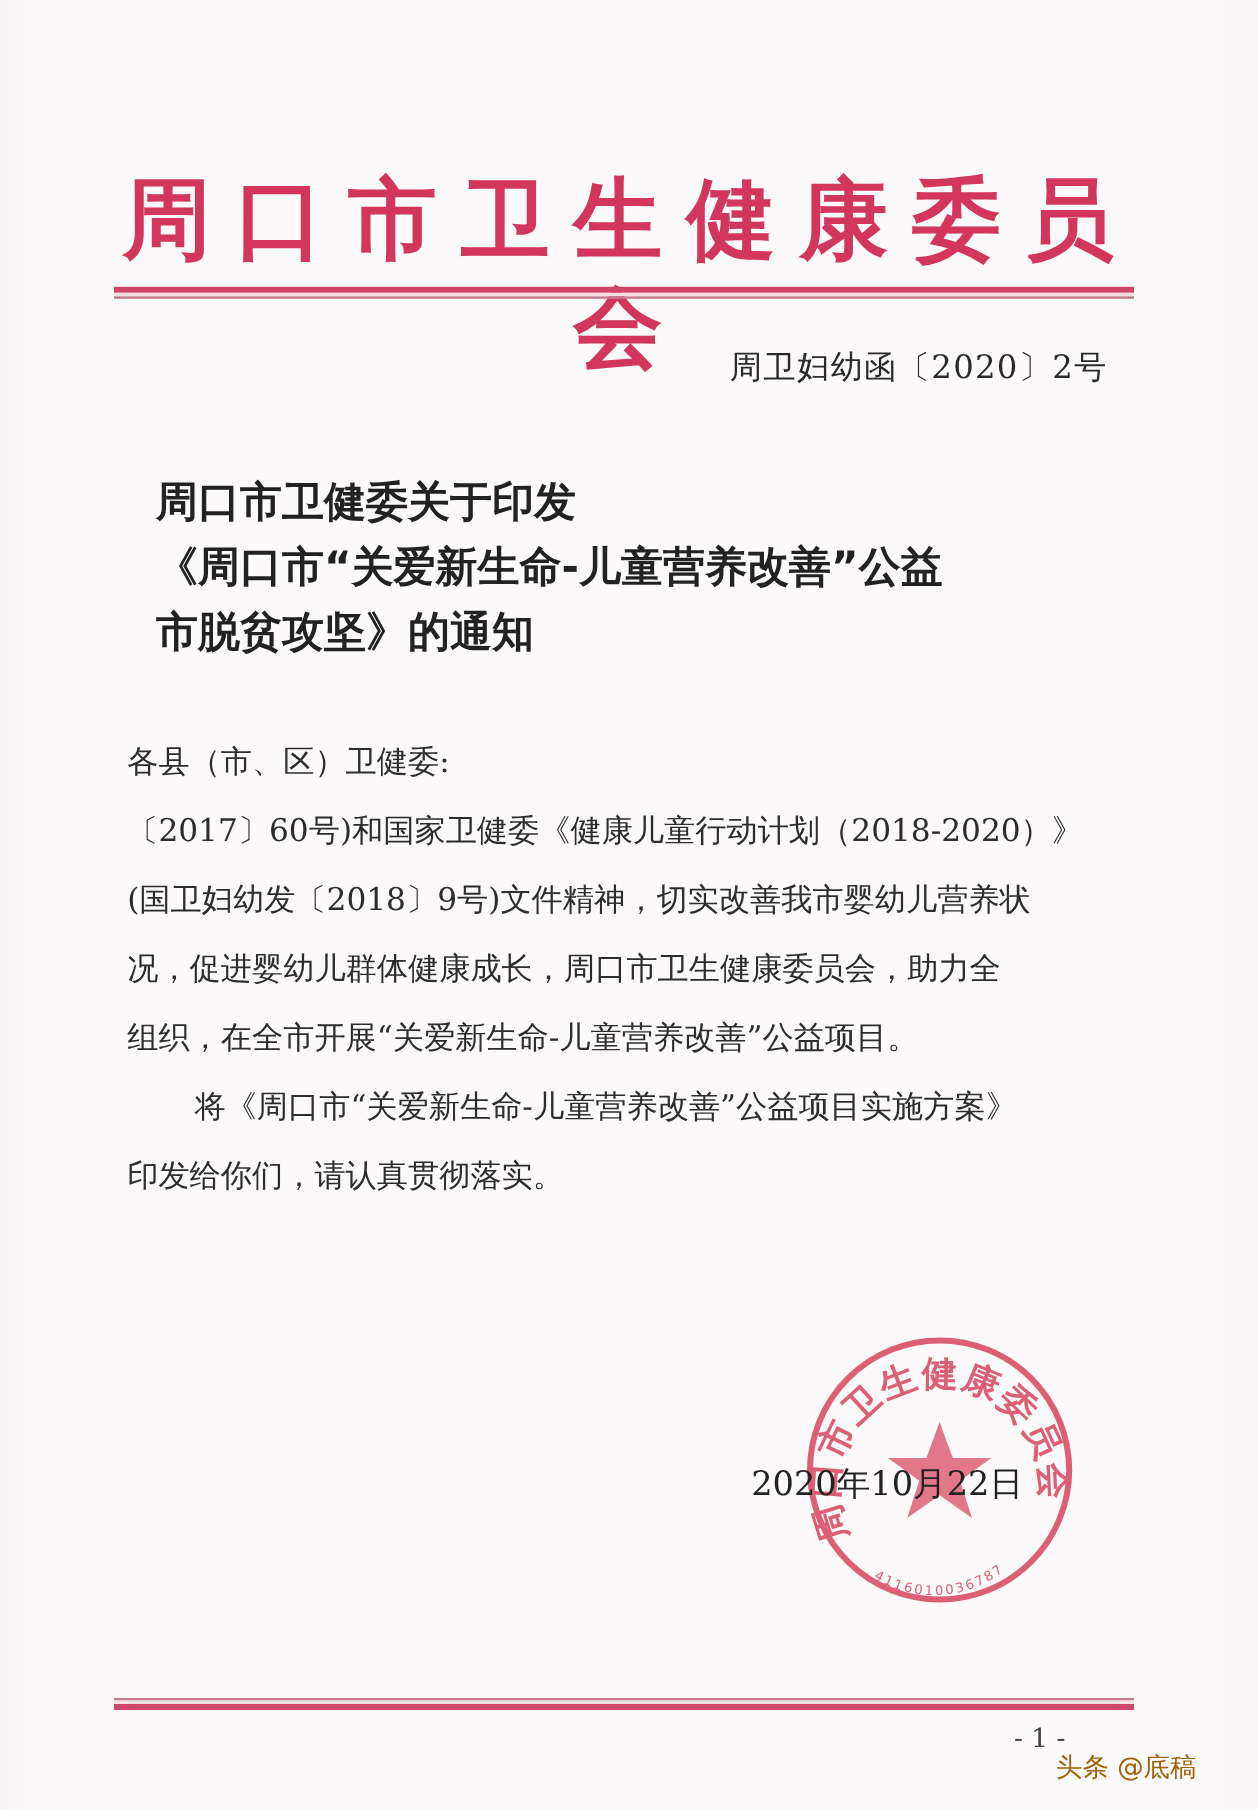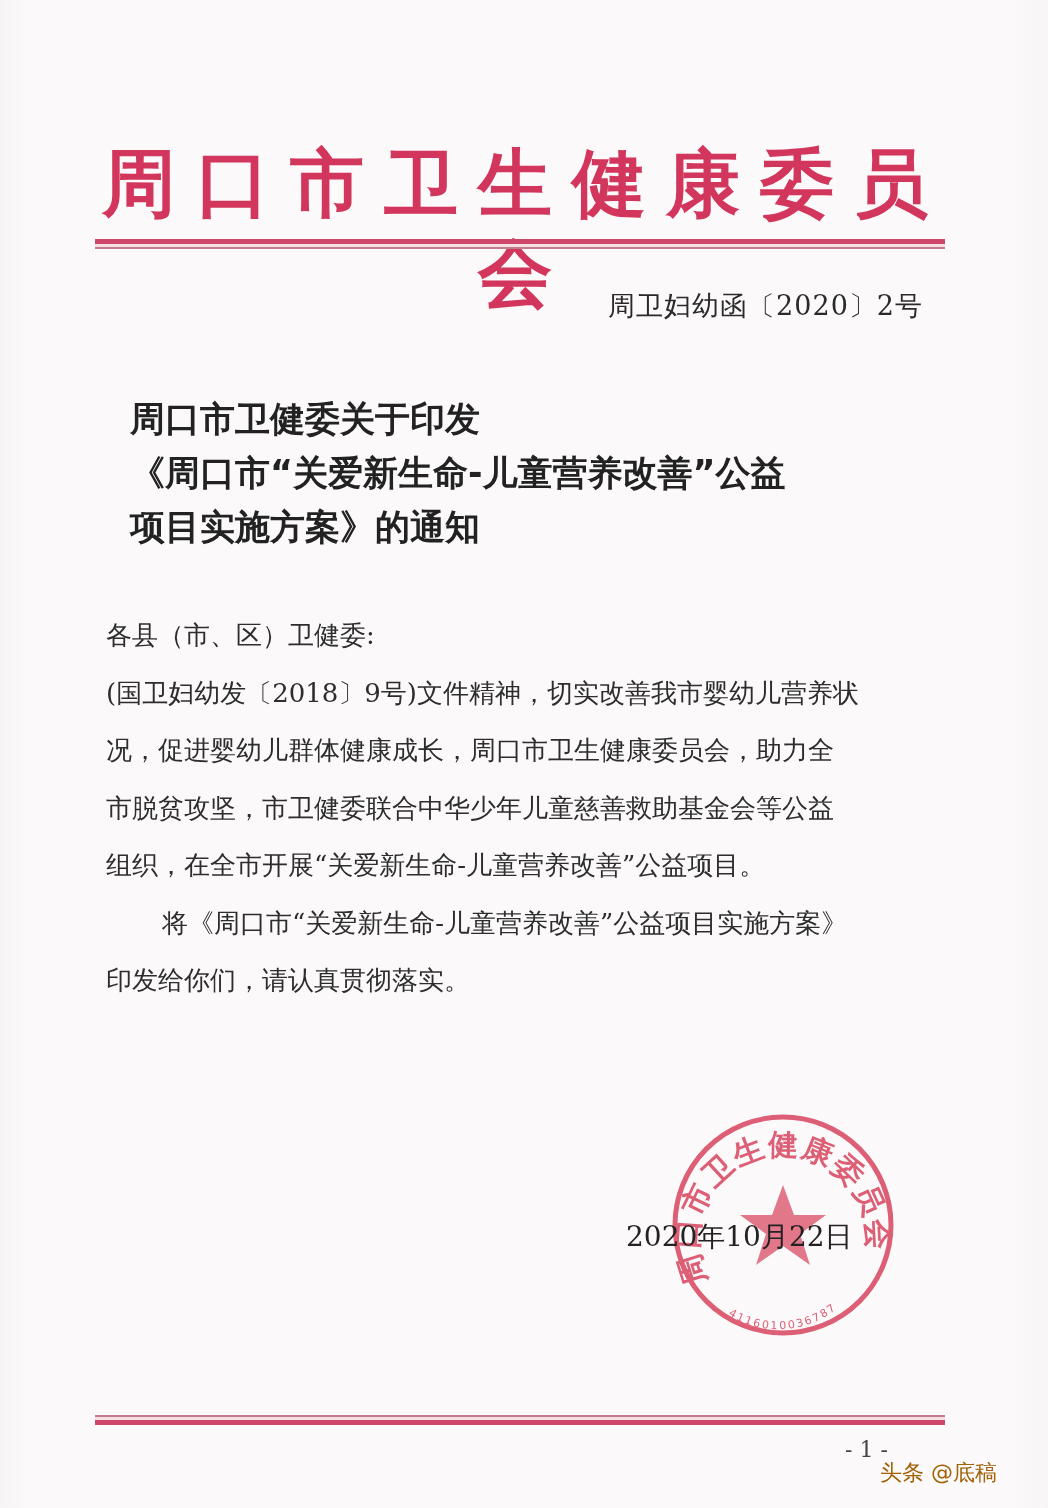--- a/index.html
+++ b/index.html
@@ -82,28 +82,28 @@
   <div class="thick"></div>
   <div class="gap"></div>
   <div class="thin"></div>
 </div>
 
 <div class="docnum">周卫妇幼函〔2020〕2号</div>
 
 <div class="title">
   <div>周口市卫健委关于印发</div>
   <div>《周口市“关爱新生命-儿童营养改善”公益</div>
-  <div>项目实施方案》的通知</div>
+  <div>市脱贫攻坚》的通知</div>
 </div>
 
 <div class="body">
   <p class="salutation">各县（市、区）卫健委:</p>
+  <p>〔2017〕60号)和国家卫健委《健康儿童行动计划（2018-2020）》</p>
   <p>(国卫妇幼发〔2018〕9号)文件精神，切实改善我市婴幼儿营养状</p>
   <p>况，促进婴幼儿群体健康成长，周口市卫生健康委员会，助力全</p>
-  <p>市脱贫攻坚，市卫健委联合中华少年儿童慈善救助基金会等公益</p>
   <p>组织，在全市开展“关爱新生命-儿童营养改善”公益项目。</p>
   <p class="indent">将《周口市“关爱新生命-儿童营养改善”公益项目实施方案》</p>
   <p>印发给你们，请认真贯彻落实。</p>
 </div>
 
 <svg class="seal" viewBox="0 0 230 230">
   <defs>
     <path id="sealArc" d="M 40 170 A 85 85 0 1 1 190 170"></path>
     <path id="codeArc" d="M 60 205 A 95 95 0 0 0 205 120"></path>
   </defs>

